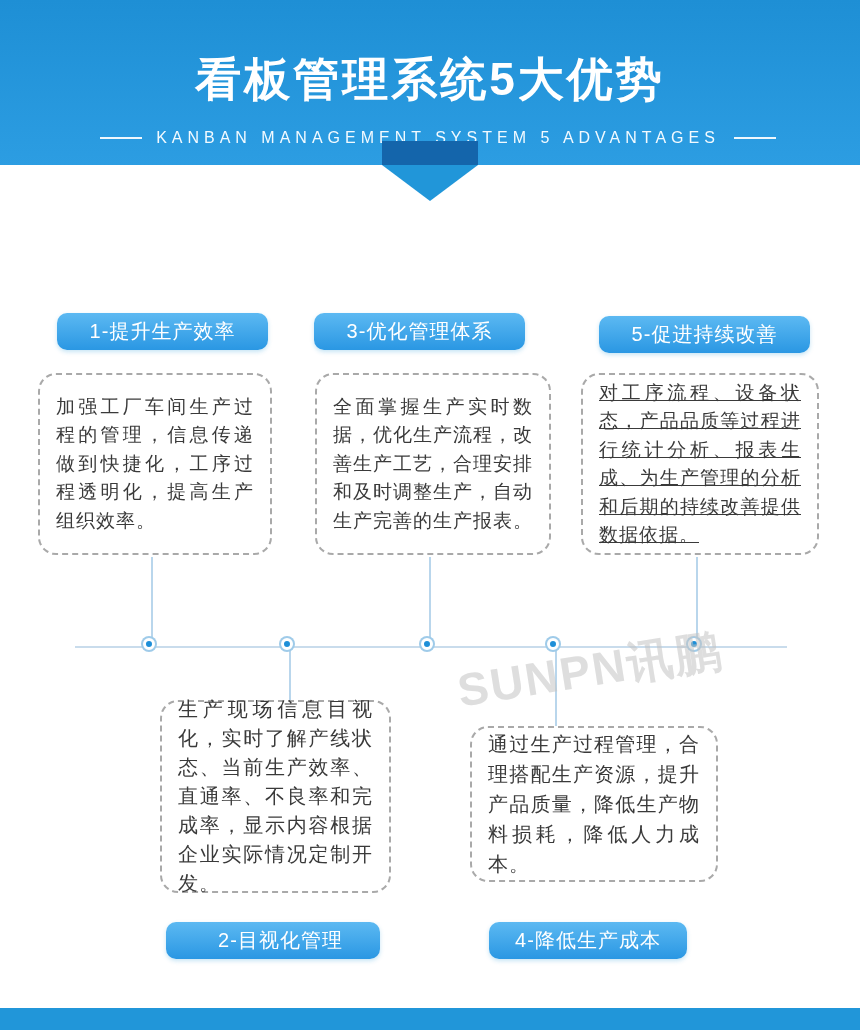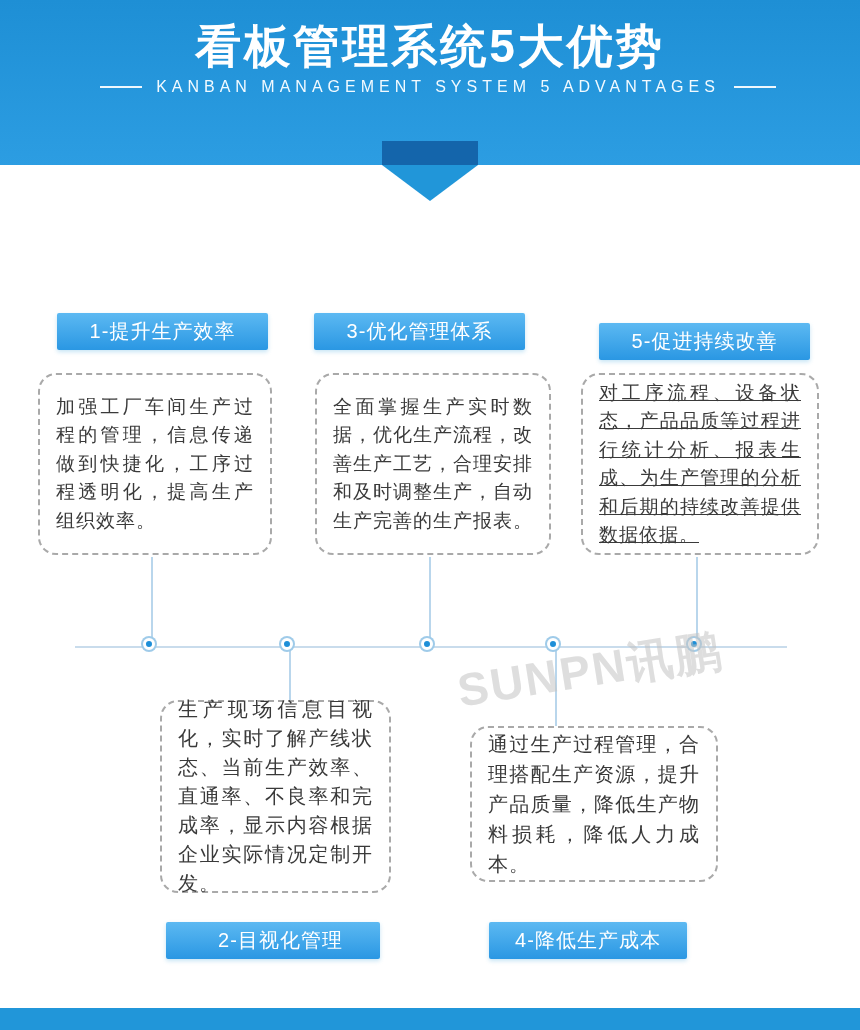--- a/index.html
+++ b/index.html
@@ -16,27 +16,28 @@
 
   
   .banner {
     position: absolute;
     left: 0; top: 0;
     width: 860px; height: 165px;
     background: linear-gradient(180deg, #1e8fd5 0%, #2c9de2 100%);
     text-align: center;
   }
   .banner h1 {
-    padding-top: 16px;
+    padding-top: 49px;
     font-size: 46px;
     font-weight: 900;
     letter-spacing: 3px;
     color: #ffffff;
   }
   .subtitle-row {
+    margin-top: 18px;
     display: flex;
     align-items: center;
     justify-content: center;
     padding-left: 16px;
   }
   .subline {
     display: inline-block;
     width: 42px; height: 2px;
     background: rgba(255,255,255,0.92);
     margin: 0 14px;
@@ -66,27 +67,27 @@
   
   .pill {
     position: absolute;
     height: 37px;
     display: flex;
     align-items: center;
     justify-content: center;
     color: #ffffff;
     font-size: 20px;
     letter-spacing: 1px;
-    border-radius: 2px;
+    border-radius: 10px;
     background: linear-gradient(180deg, #5cb9f2 0%, #2a97e3 100%);
     box-shadow: 0 2px 4px rgba(33,150,217,0.25);
   }
   .pill-1 { left: 57px;  top: 313px; width: 211px; }
   .pill-3 { left: 314px; top: 313px; width: 211px; }
-  .pill-5 { left: 599px; top: 323px; width: 211px; }
+  .pill-5 { left: 599px; top: 316px; width: 211px; }
   .pill-2 { left: 166px; top: 922px; width: 214px; padding-left: 15px; }
   .pill-4 { left: 489px; top: 922px; width: 198px; }
 
   
   .dbox {
     position: absolute;
     border: 2px dashed #a9a9a9;
     border-radius: 18px;
     background: #ffffff;
     padding: 10px 16px;

